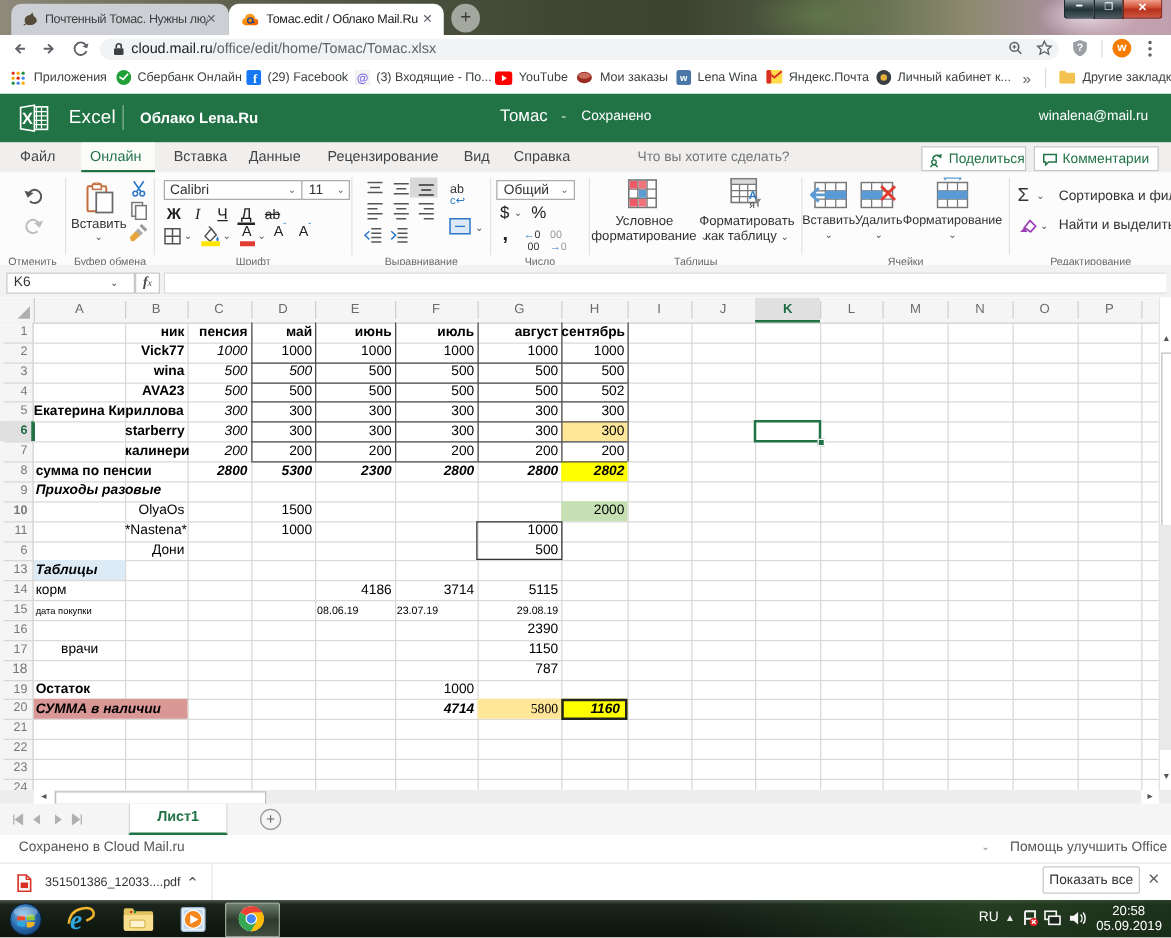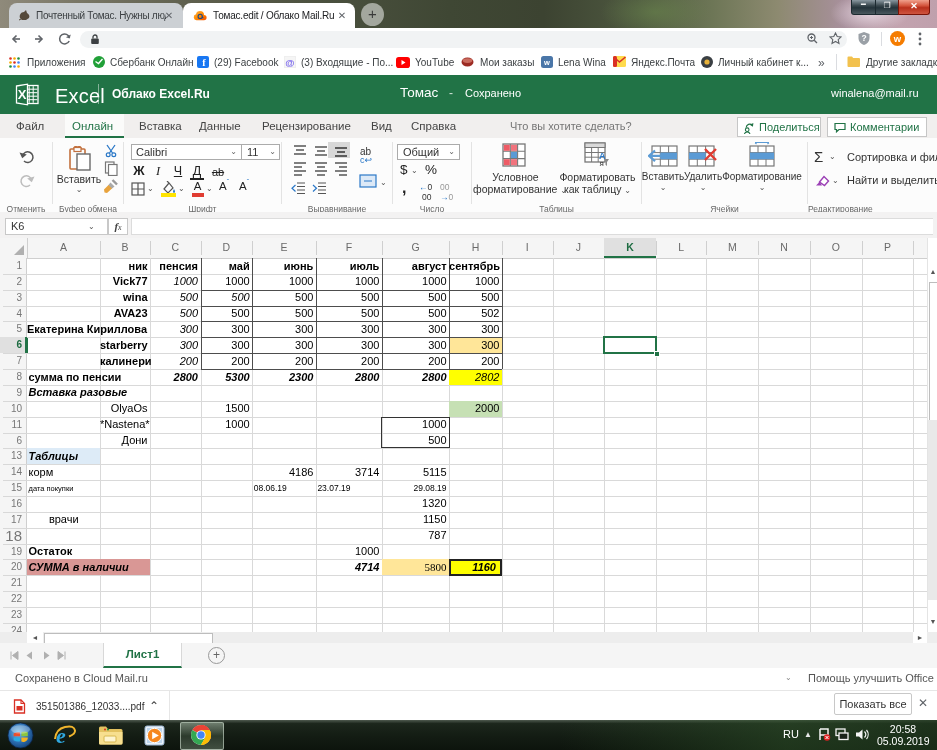--- a/index.html
+++ b/index.html
@@ -56,20 +56,21 @@
     </svg>
   <svg class="abs" style="left:57px;top:3.5px;" width="15" height="15" viewBox="0 0 15 15">
       <path d="M12.2 9 a5 5 0 1 1 0.3 -3.2" fill="none" stroke="#5f6368" stroke-width="1.5"></path>
       <path d="M13.8 2.6 L12.6 6.5 L8.9 5.2 Z" fill="#5f6368"></path>
     </svg>
   <div class="abs" style="left:80px;top:2.5px;width:767px;height:17px;background:#f1f3f4;border-radius:9px;"></div>
   <svg class="abs" style="left:90px;top:5.5px;" width="10" height="11" viewBox="0 0 10 11">
       <rect x="1.2" y="4.5" width="7.6" height="5.5" rx="1" fill="#3c4043"></rect>
       <path d="M3 4.5 V3 a2 2 0 0 1 4 0 V4.5" fill="none" stroke="#3c4043" stroke-width="1.3"></path>
     </svg>
+  <div class="abs" style="left:105px;top:5px;font-size:11.5px;color:#202124;white-space:nowrap;">cloud.mail.ru<span style="color:#5f6368">/office/edit/home/Томас/Томас.xlsx</span></div>
   <svg class="abs" style="left:806px;top:4px;" width="13" height="13" viewBox="0 0 13 13">
       <circle cx="5.5" cy="5.5" r="3.5" fill="none" stroke="#5f6368" stroke-width="1.3"></circle>
       <path d="M8.2 8.2 L11 11" stroke="#5f6368" stroke-width="1.3"></path>
       <path d="M4 5.5 h3 M5.5 4 v3" stroke="#5f6368" stroke-width="1"></path>
     </svg>
   <svg class="abs" style="left:829px;top:4px;" width="13" height="13" viewBox="0 0 13 13">
       <path d="M6.5 1 L8.2 4.6 L12 5 L9.2 7.6 L10 11.4 L6.5 9.4 L3 11.4 L3.8 7.6 L1 5 L4.8 4.6 Z" fill="none" stroke="#5f6368" stroke-width="1.1"></path>
     </svg>
   <svg class="abs" style="left:857px;top:3px;" width="14" height="15" viewBox="0 0 14 15">
       <path d="M7 1 L12.5 3 V7 C12.5 10.5 10 13 7 14 C4 13 1.5 10.5 1.5 7 V3 Z" fill="#9aa0a6"></path>
@@ -148,23 +149,23 @@
   <div class="abs" style="left:866px;top:7px;">Другие закладки</div>
 </div>
 
 <div class="abs" style="left:0;top:75px;width:937px;height:39px;background:#217346;">
   <svg class="abs" style="left:15px;top:8px;" width="25" height="23" viewBox="0 0 25 23">
     <rect x="10" y="2.5" width="13" height="18" fill="#217346" stroke="#fff" stroke-width="1.3"></rect>
     <path d="M11 6.2 H22.3 M11 9.7 H22.3 M11 13.2 H22.3 M11 16.7 H22.3 M14.2 3.2 V19.8 M18.2 3.2 V19.8" stroke="#fff" stroke-width="1"></path>
     <path d="M1.5 3 L12.5 1.2 V21.8 L1.5 20 Z" fill="#217346" stroke="#fff" stroke-width="1.3"></path>
     <text x="7" y="16.2" font-size="13" fill="#fff" font-weight="bold" text-anchor="middle">X</text>
   </svg>
-  <div class="abs" style="left:55px;top:10px;font-size:20px;color:#fff;letter-spacing:.2px;">Excel</div>
+  <div class="abs" style="left:55px;top:10px;font-size:15px;color:#fff;letter-spacing:.2px;">Excel</div>
   <div class="abs" style="left:98px;top:9px;width:1px;height:20px;background:rgba(255,255,255,.45);"></div>
-  <div class="abs" style="left:112px;top:11.5px;font-size:12px;color:#fff;font-weight:bold;">Облако Excel.Ru</div>
+  <div class="abs" style="left:112px;top:11.5px;font-size:12px;color:#fff;font-weight:bold;">Облако Lena.Ru</div>
   <div class="abs" style="left:400px;top:10px;font-size:13.5px;color:#fff;">Томас</div>
   <div class="abs" style="left:449px;top:11px;font-size:12px;color:#cfe3d7;">-</div>
   <div class="abs" style="left:465px;top:12px;font-size:11px;color:#fff;">Сохранено</div>
   <div class="abs" style="left:831px;top:12px;font-size:11px;color:#fff;">winalena@mail.ru</div>
 </div>
 
 <div class="abs" style="left:0;top:114px;width:937px;height:24px;background:#f1efee;font-size:11.5px;color:#444;white-space:nowrap;">
   <div class="abs" style="left:65px;top:0;width:59px;height:24px;background:#fbfbfa;"></div>
   <div class="abs" style="left:65px;top:21.5px;width:59px;height:2.5px;background:#217346;"></div>
   <div class="abs" style="left:16px;top:6px;">Файл</div>
@@ -201,21 +202,21 @@
   <div class="abs" style="left:641px;top:4px;width:1px;height:62px;background:#e3e3e3;"></div>
   <div class="abs" style="left:807px;top:4px;width:1px;height:62px;background:#e3e3e3;"></div>
 
   <div class="abs" style="left:0px;top:66px;width:52px;text-align:center;font-size:8.5px;color:#666;">Отменить</div>
   <div class="abs" style="left:53px;top:66px;width:70px;text-align:center;font-size:8.5px;color:#666;">Буфер обмена</div>
   <div class="abs" style="left:124px;top:66px;width:157px;text-align:center;font-size:8.5px;color:#666;">Шрифт</div>
   <div class="abs" style="left:282px;top:66px;width:110px;text-align:center;font-size:8.5px;color:#666;">Выравнивание</div>
   <div class="abs" style="left:393px;top:66px;width:78px;text-align:center;font-size:8.5px;color:#666;">Число</div>
   <div class="abs" style="left:472px;top:66px;width:169px;text-align:center;font-size:8.5px;color:#666;">Таблицы</div>
   <div class="abs" style="left:642px;top:66px;width:165px;text-align:center;font-size:8.5px;color:#666;">Ячейки</div>
-  <div class="abs" style="left:808px;top:66px;width:129px;text-align:left;font-size:8.5px;color:#666;">Редактирование</div>
+  <div class="abs" style="left:808px;top:66px;width:129px;text-align:center;font-size:8.5px;color:#666;">Редактирование</div>
 
   <svg class="abs" style="left:18px;top:11px;" width="18" height="15" viewBox="0 0 18 15">
       <path d="M4.5 7 a5.3 5.3 0 1 1 1.5 5" fill="none" stroke="#555" stroke-width="1.5"></path>
       <path d="M1.5 3.5 L4.2 9.2 L8.8 5.4 Z" fill="#555"></path>
     </svg>
   <svg class="abs" style="left:18px;top:35px;" width="18" height="15" viewBox="0 0 18 15">
       <path d="M13.5 7 a5.3 5.3 0 1 0 -1.5 5" fill="none" stroke="#bdbdbd" stroke-width="1.5"></path>
       <path d="M16.5 3.5 L13.8 9.2 L9.2 5.4 Z" fill="#bdbdbd"></path>
     </svg>
 
@@ -437,37 +438,37 @@
 <div style="position:absolute;left:0;top:99.3px;width:26px;height:15.86px;background:#e0e0e0;"></div>
 <div style="position:absolute;left:24.5px;top:99.3px;width:3px;height:15.86px;background:#217346;"></div>
 <div style="position:absolute;left:0;top:99.3px;width:22px;height:15.86px;text-align:right;font-size:10px;line-height:15.86px;color:#1d6b41;font-weight:bold;">6</div>
 <div style="position:absolute;left:3px;top:115.2px;width:24px;height:1px;background:#d8d8d8;"></div>
 <div style="position:absolute;left:0;top:115.2px;width:22px;height:15.86px;text-align:right;font-size:10px;line-height:15.86px;color:#777;">7</div>
 <div style="position:absolute;left:3px;top:131.0px;width:24px;height:1px;background:#d8d8d8;"></div>
 <div style="position:absolute;left:0;top:131.0px;width:22px;height:15.86px;text-align:right;font-size:10px;line-height:15.86px;color:#777;">8</div>
 <div style="position:absolute;left:3px;top:146.9px;width:24px;height:1px;background:#d8d8d8;"></div>
 <div style="position:absolute;left:0;top:146.9px;width:22px;height:15.86px;text-align:right;font-size:10px;line-height:15.86px;color:#777;">9</div>
 <div style="position:absolute;left:3px;top:162.7px;width:24px;height:1px;background:#d8d8d8;"></div>
-<div style="position:absolute;left:0;top:162.7px;width:22px;height:20px;text-align:right;font-size:10px;line-height:15.86px;color:#777;">10</div>
+<div style="position:absolute;left:0;top:162.7px;width:22px;height:20px;text-align:right;font-size:10px;line-height:15.86px;color:#777;font-weight:bold;">10</div>
 <div style="position:absolute;left:3px;top:178.6px;width:24px;height:1px;background:#d8d8d8;"></div>
 <div style="position:absolute;left:0;top:178.6px;width:22px;height:15.86px;text-align:right;font-size:10px;line-height:15.86px;color:#777;">11</div>
 <div style="position:absolute;left:3px;top:194.5px;width:24px;height:1px;background:#d8d8d8;"></div>
 <div style="position:absolute;left:0;top:194.5px;width:22px;height:15.86px;text-align:right;font-size:10px;line-height:15.86px;color:#777;">6</div>
 <div style="position:absolute;left:3px;top:210.3px;width:24px;height:1px;background:#d8d8d8;"></div>
 <div style="position:absolute;left:0;top:210.3px;width:22px;height:15.86px;text-align:right;font-size:10px;line-height:15.86px;color:#777;">13</div>
 <div style="position:absolute;left:3px;top:226.2px;width:24px;height:1px;background:#d8d8d8;"></div>
 <div style="position:absolute;left:0;top:226.2px;width:22px;height:15.86px;text-align:right;font-size:10px;line-height:15.86px;color:#777;">14</div>
 <div style="position:absolute;left:3px;top:242.0px;width:24px;height:1px;background:#d8d8d8;"></div>
 <div style="position:absolute;left:0;top:242.0px;width:22px;height:15.86px;text-align:right;font-size:10px;line-height:15.86px;color:#777;">15</div>
 <div style="position:absolute;left:3px;top:257.9px;width:24px;height:1px;background:#d8d8d8;"></div>
 <div style="position:absolute;left:0;top:257.9px;width:22px;height:15.86px;text-align:right;font-size:10px;line-height:15.86px;color:#777;">16</div>
 <div style="position:absolute;left:3px;top:273.8px;width:24px;height:1px;background:#d8d8d8;"></div>
 <div style="position:absolute;left:0;top:273.8px;width:22px;height:15.86px;text-align:right;font-size:10px;line-height:15.86px;color:#777;">17</div>
 <div style="position:absolute;left:3px;top:289.6px;width:24px;height:1px;background:#d8d8d8;"></div>
-<div style="position:absolute;left:0;top:289.6px;width:22px;height:15.86px;text-align:right;font-size:15px;line-height:15.86px;color:#777;">18</div>
+<div style="position:absolute;left:0;top:289.6px;width:22px;height:15.86px;text-align:right;font-size:11px;line-height:15.86px;color:#777;">18</div>
 <div style="position:absolute;left:3px;top:305.5px;width:24px;height:1px;background:#d8d8d8;"></div>
 <div style="position:absolute;left:0;top:305.5px;width:22px;height:15.86px;text-align:right;font-size:10px;line-height:15.86px;color:#777;">19</div>
 <div style="position:absolute;left:3px;top:321.3px;width:24px;height:1px;background:#d8d8d8;"></div>
 <div style="position:absolute;left:0;top:321.3px;width:22px;height:15.86px;text-align:right;font-size:10px;line-height:15.86px;color:#777;">20</div>
 <div style="position:absolute;left:3px;top:337.2px;width:24px;height:1px;background:#d8d8d8;"></div>
 <div style="position:absolute;left:0;top:337.2px;width:22px;height:15.86px;text-align:right;font-size:10px;line-height:15.86px;color:#777;">21</div>
 <div style="position:absolute;left:3px;top:353.1px;width:24px;height:1px;background:#d8d8d8;"></div>
 <div style="position:absolute;left:0;top:353.1px;width:22px;height:15.86px;text-align:right;font-size:10px;line-height:15.86px;color:#777;">22</div>
 <div style="position:absolute;left:3px;top:368.9px;width:24px;height:1px;background:#d8d8d8;"></div>
 <div style="position:absolute;left:0;top:368.9px;width:22px;height:15.86px;text-align:right;font-size:10px;line-height:15.86px;color:#777;">23</div>
@@ -585,40 +586,40 @@
 <div style="position:absolute;left:252.2px;top:115.66px;width:61.2px;height:15.86px;font-size:11px;line-height:15.86px;color:#000;white-space:nowrap;padding-left:0;padding-right:1.5px;text-align:right;">200</div>
 <div style="position:absolute;left:315.9px;top:115.66px;width:63.5px;height:15.86px;font-size:11px;line-height:15.86px;color:#000;white-space:nowrap;padding-left:0;padding-right:1.5px;text-align:right;">200</div>
 <div style="position:absolute;left:381.9px;top:115.66px;width:64.7px;height:15.86px;font-size:11px;line-height:15.86px;color:#000;white-space:nowrap;padding-left:0;padding-right:1.5px;text-align:right;">200</div>
 <div style="position:absolute;left:449.1px;top:115.66px;width:50.4px;height:15.86px;font-size:11px;line-height:15.86px;color:#000;white-space:nowrap;padding-left:0;padding-right:1.5px;text-align:right;">200</div>
 <div style="position:absolute;left:27.0px;top:131.52px;width:70.5px;height:15.86px;font-size:11px;line-height:15.86px;color:#000;white-space:nowrap;padding-left:1.5px;font-weight:bold;">сумма по пенсии</div>
 <div style="position:absolute;left:150.0px;top:131.52px;width:48.0px;height:15.86px;font-size:11px;line-height:15.86px;color:#000;white-space:nowrap;padding-left:0;padding-right:1.5px;text-align:right;font-weight:bold;font-style:italic;">2800</div>
 <div style="position:absolute;left:200.5px;top:131.52px;width:49.2px;height:15.86px;font-size:11px;line-height:15.86px;color:#000;white-space:nowrap;padding-left:0;padding-right:1.5px;text-align:right;font-weight:bold;font-style:italic;">5300</div>
 <div style="position:absolute;left:252.2px;top:131.52px;width:61.2px;height:15.86px;font-size:11px;line-height:15.86px;color:#000;white-space:nowrap;padding-left:0;padding-right:1.5px;text-align:right;font-weight:bold;font-style:italic;">2300</div>
 <div style="position:absolute;left:315.9px;top:131.52px;width:63.5px;height:15.86px;font-size:11px;line-height:15.86px;color:#000;white-space:nowrap;padding-left:0;padding-right:1.5px;text-align:right;font-weight:bold;font-style:italic;">2800</div>
 <div style="position:absolute;left:381.9px;top:131.52px;width:64.7px;height:15.86px;font-size:11px;line-height:15.86px;color:#000;white-space:nowrap;padding-left:0;padding-right:1.5px;text-align:right;font-weight:bold;font-style:italic;">2800</div>
-<div style="position:absolute;left:449.1px;top:131.52px;width:50.4px;height:15.86px;font-size:11px;line-height:15.86px;color:#000;white-space:nowrap;padding-left:0;padding-right:1.5px;text-align:right;font-weight:normal;font-style:italic;">2802</div>
-<div style="position:absolute;left:27.0px;top:147.38px;width:70.5px;height:15.86px;font-size:11px;line-height:15.86px;color:#000;white-space:nowrap;padding-left:1.5px;font-weight:bold;font-style:italic;">Вставка разовые</div>
+<div style="position:absolute;left:449.1px;top:131.52px;width:50.4px;height:15.86px;font-size:11px;line-height:15.86px;color:#000;white-space:nowrap;padding-left:0;padding-right:1.5px;text-align:right;font-weight:bold;font-style:italic;">2802</div>
+<div style="position:absolute;left:27.0px;top:147.38px;width:70.5px;height:15.86px;font-size:11px;line-height:15.86px;color:#000;white-space:nowrap;padding-left:1.5px;font-weight:bold;font-style:italic;">Приходы разовые</div>
 <div style="position:absolute;left:100.0px;top:163.24px;width:47.5px;height:15.86px;font-size:11px;line-height:15.86px;color:#000;white-space:nowrap;padding-left:0;padding-right:1.5px;text-align:right;">OlyaOs</div>
 <div style="position:absolute;left:200.5px;top:163.24px;width:49.2px;height:15.86px;font-size:11px;line-height:15.86px;color:#000;white-space:nowrap;padding-left:0;padding-right:1.5px;text-align:right;">1500</div>
 <div style="position:absolute;left:449.1px;top:163.24px;width:50.4px;height:15.86px;font-size:11px;line-height:15.86px;color:#000;white-space:nowrap;padding-left:0;padding-right:1.5px;text-align:right;">2000</div>
 <div style="position:absolute;left:100.0px;top:179.10px;width:47.5px;height:15.86px;font-size:11px;line-height:15.86px;color:#000;white-space:nowrap;padding-left:0;padding-right:1.5px;text-align:right;">*Nastena*</div>
 <div style="position:absolute;left:200.5px;top:179.10px;width:49.2px;height:15.86px;font-size:11px;line-height:15.86px;color:#000;white-space:nowrap;padding-left:0;padding-right:1.5px;text-align:right;">1000</div>
 <div style="position:absolute;left:381.9px;top:179.10px;width:64.7px;height:15.86px;font-size:11px;line-height:15.86px;color:#000;white-space:nowrap;padding-left:0;padding-right:1.5px;text-align:right;">1000</div>
 <div style="position:absolute;left:100.0px;top:194.96px;width:47.5px;height:15.86px;font-size:11px;line-height:15.86px;color:#000;white-space:nowrap;padding-left:0;padding-right:1.5px;text-align:right;">Дони</div>
 <div style="position:absolute;left:381.9px;top:194.96px;width:64.7px;height:15.86px;font-size:11px;line-height:15.86px;color:#000;white-space:nowrap;padding-left:0;padding-right:1.5px;text-align:right;">500</div>
 <div style="position:absolute;left:27.0px;top:210.82px;width:70.5px;height:15.86px;font-size:11px;line-height:15.86px;color:#000;white-space:nowrap;padding-left:1.5px;font-weight:bold;font-style:italic;">Таблицы</div>
 <div style="position:absolute;left:27.0px;top:226.68px;width:70.5px;height:15.86px;font-size:11px;line-height:15.86px;color:#000;white-space:nowrap;padding-left:1.5px;">корм</div>
 <div style="position:absolute;left:252.2px;top:226.68px;width:61.2px;height:15.86px;font-size:11px;line-height:15.86px;color:#000;white-space:nowrap;padding-left:0;padding-right:1.5px;text-align:right;">4186</div>
 <div style="position:absolute;left:315.9px;top:226.68px;width:63.5px;height:15.86px;font-size:11px;line-height:15.86px;color:#000;white-space:nowrap;padding-left:0;padding-right:1.5px;text-align:right;">3714</div>
 <div style="position:absolute;left:381.9px;top:226.68px;width:64.7px;height:15.86px;font-size:11px;line-height:15.86px;color:#000;white-space:nowrap;padding-left:0;padding-right:1.5px;text-align:right;">5115</div>
 <div style="position:absolute;left:27.0px;top:242.54px;width:70.5px;height:15.86px;font-size:7.5px;line-height:15.86px;color:#000;white-space:nowrap;padding-left:1.5px;">дата покупки</div>
 <div style="position:absolute;left:252.2px;top:242.54px;width:61.2px;height:15.86px;font-size:8.5px;line-height:15.86px;color:#000;white-space:nowrap;padding-left:1.5px;">08.06.19</div>
 <div style="position:absolute;left:315.9px;top:242.54px;width:63.5px;height:15.86px;font-size:8.5px;line-height:15.86px;color:#000;white-space:nowrap;padding-left:1.5px;">23.07.19</div>
 <div style="position:absolute;left:381.9px;top:242.54px;width:64.7px;height:15.86px;font-size:8.5px;line-height:15.86px;color:#000;white-space:nowrap;padding-left:0;padding-right:1.5px;text-align:right;">29.08.19</div>
-<div style="position:absolute;left:381.9px;top:258.40px;width:64.7px;height:15.86px;font-size:11px;line-height:15.86px;color:#000;white-space:nowrap;padding-left:0;padding-right:1.5px;text-align:right;">1320</div>
+<div style="position:absolute;left:381.9px;top:258.40px;width:64.7px;height:15.86px;font-size:11px;line-height:15.86px;color:#000;white-space:nowrap;padding-left:0;padding-right:1.5px;text-align:right;">2390</div>
 <div style="position:absolute;left:27.0px;top:274.26px;width:70.5px;height:15.86px;font-size:11px;line-height:15.86px;color:#000;white-space:nowrap;padding-left:1.5px;text-align:center;">врачи</div>
 <div style="position:absolute;left:381.9px;top:274.26px;width:64.7px;height:15.86px;font-size:11px;line-height:15.86px;color:#000;white-space:nowrap;padding-left:0;padding-right:1.5px;text-align:right;">1150</div>
 <div style="position:absolute;left:381.9px;top:290.12px;width:64.7px;height:15.86px;font-size:11px;line-height:15.86px;color:#000;white-space:nowrap;padding-left:0;padding-right:1.5px;text-align:right;">787</div>
 <div style="position:absolute;left:27.0px;top:305.98px;width:70.5px;height:15.86px;font-size:11px;line-height:15.86px;color:#000;white-space:nowrap;padding-left:1.5px;font-weight:bold;">Остаток</div>
 <div style="position:absolute;left:315.9px;top:305.98px;width:63.5px;height:15.86px;font-size:11px;line-height:15.86px;color:#000;white-space:nowrap;padding-left:0;padding-right:1.5px;text-align:right;">1000</div>
 <div style="position:absolute;left:27.0px;top:321.84px;width:70.5px;height:15.86px;font-size:11px;line-height:15.86px;color:#000;white-space:nowrap;padding-left:1.5px;font-weight:bold;font-style:italic;">СУММА в наличии</div>
 <div style="position:absolute;left:315.9px;top:321.84px;width:63.5px;height:15.86px;font-size:11px;line-height:15.86px;color:#000;white-space:nowrap;padding-left:0;padding-right:1.5px;text-align:right;font-weight:bold;font-style:italic;">4714</div>
 <div style="position:absolute;left:381.9px;top:321.84px;width:64.7px;height:15.86px;font-size:11px;line-height:15.86px;color:#000;white-space:nowrap;padding-left:0;padding-right:1.5px;text-align:right;font-family:Liberation Serif, serif;">5800</div>
 <div style="position:absolute;left:449.1px;top:321.84px;width:46.9px;height:15.86px;font-size:11px;line-height:15.86px;color:#000;white-space:nowrap;padding-left:0;padding-right:5px;text-align:right;font-weight:bold;font-style:italic;">1160</div>
 </div>

